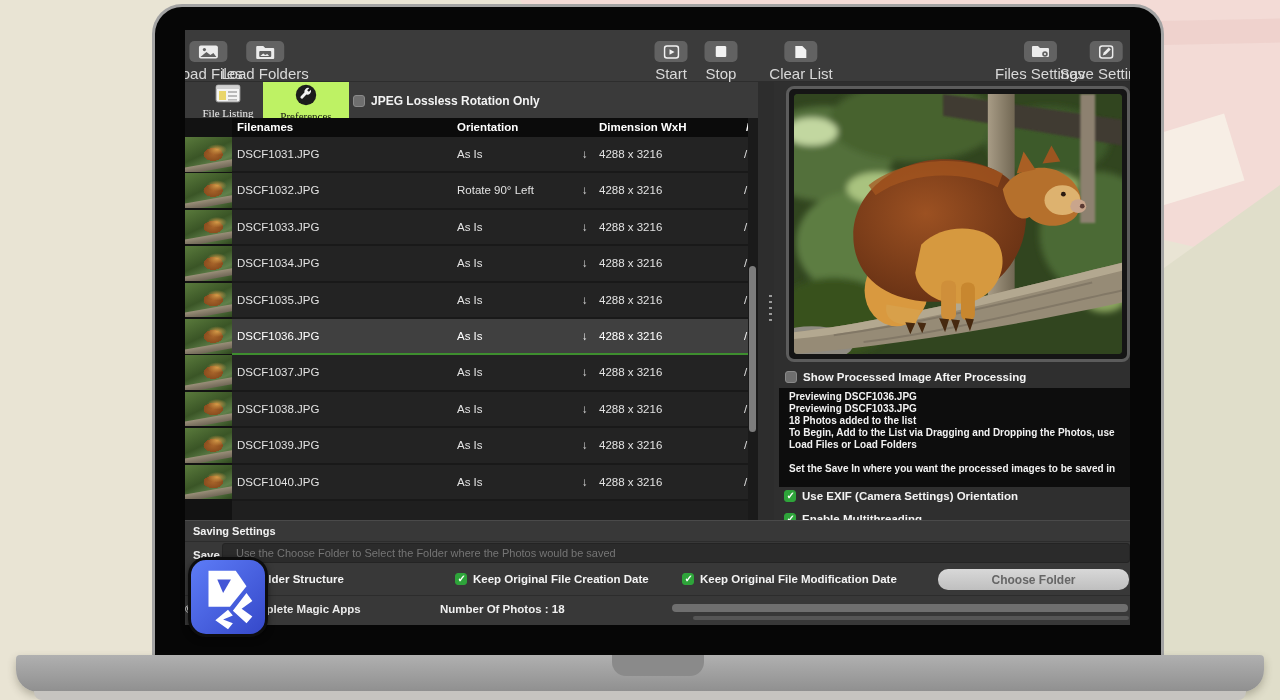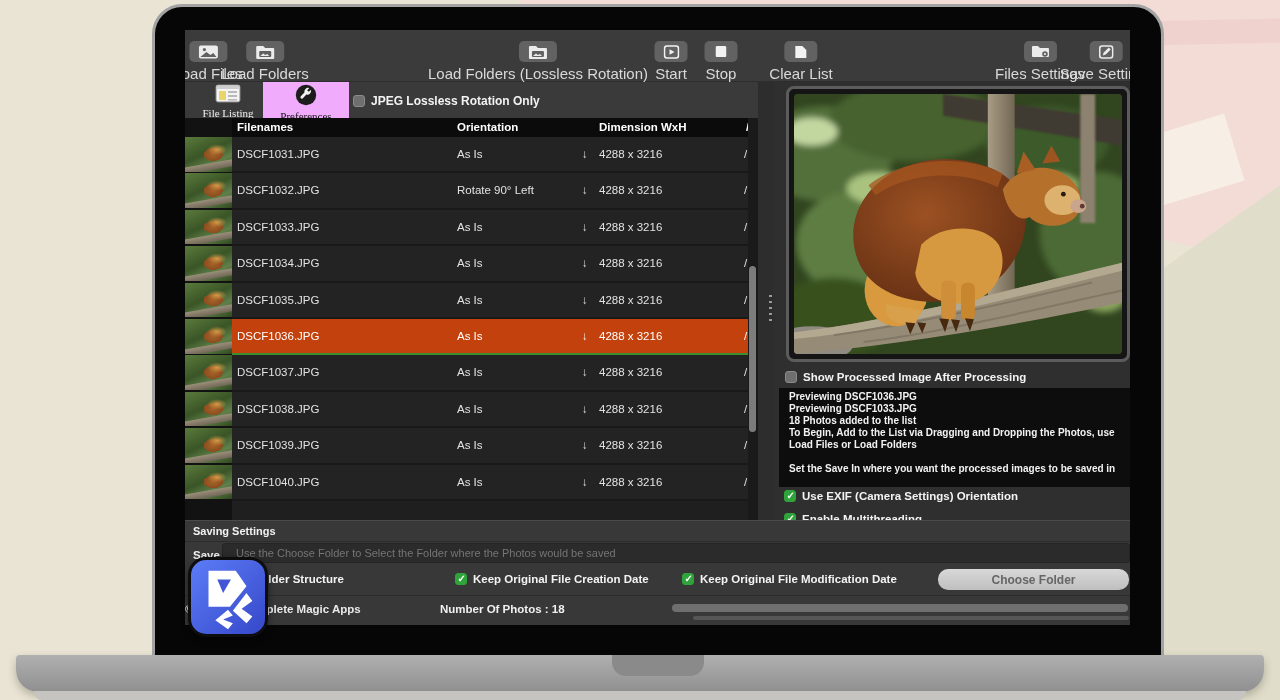--- a/index.html
+++ b/index.html
@@ -35,21 +35,21 @@
          align-items:center;gap:3px;}
   .ibtn{width:38px;height:21px;background:#626262;border-radius:5px;display:flex;
         align-items:center;justify-content:center;}
   .ibtn.narrow{width:33px;}
   .tlabel{font-size:15px;color:#d9d9d9;white-space:nowrap;}
   
   .tabbar{position:absolute;left:0;top:52px;width:575px;height:36px;background:#3a3a3a;}
   .tab{position:absolute;top:0;height:36px;display:flex;flex-direction:column;align-items:center;
        justify-content:flex-start;padding-top:2px;}
   .tab .tab-label{font-family:"Liberation Serif",serif;font-size:11px;color:#f0f0f0;line-height:12px;}
-  .tab.sel{background:#f0abfc;}
+  .tab.sel{background:#bef264;}
   .tab.sel .tab-label{color:#141414;}
   .cb{width:12px;height:12px;border-radius:3px;background:#6f6f6f;border:1px solid #8a8a8a;
       position:relative;flex:none;}
   .cb.green{background:#2ea43a;border-color:#2ea43a;}
   .cb.green::after{content:"✓";position:absolute;left:1.5px;top:-1px;color:#fff;font-size:10px;font-weight:bold;}
   .cb-row{position:absolute;display:flex;align-items:center;gap:6px;}
   .cb-label{font-size:11.5px;font-weight:bold;color:#f3f3f3;white-space:nowrap;}
   .jpeg-note{position:absolute;left:355px;top:56px;width:210px;font-size:9px;line-height:11px;
              color:#d2d2d2;white-space:pre-wrap;}
   
@@ -61,21 +61,21 @@
       radial-gradient(ellipse 34% 30% at 60% 50%,#a7642a 0%,#8a4d1e 60%,rgba(0,0,0,0) 61%),
       linear-gradient(155deg,#5a7a3c 0%,#3a5526 45%,#60804a 70%,#2e471d 100%);}
   .thumb-photo::after{content:"";position:absolute;left:-4px;bottom:2px;width:60px;height:7px;
       background:linear-gradient(#9a8f79,#6f6656);transform:rotate(-10deg);display:block;position:absolute;}
   .thumb{position:absolute;}
   .ftable{position:absolute;left:47px;top:88px;width:516px;height:402px;background:#1f1f1f;overflow:hidden;}
   .thead{position:absolute;left:0;top:0;width:100%;height:34px;background:#0b0b0b;}
   .thead span{position:absolute;top:0;line-height:19px;font-size:11.5px;font-weight:bold;color:#fff;white-space:nowrap;}
   .trow{position:absolute;left:0;width:516px;height:36.4px;border-bottom:2px solid #191919;background:#232323;}
   .trow span{position:absolute;top:0;line-height:34px;font-size:11.5px;color:#e2e2e2;white-space:nowrap;}
-  .trow.selected{background:#c2410c;border-bottom-color:#3e8e2f;}
+  .trow.selected{background:#404040;border-bottom-color:#3e8e2f;}
   .trow.selected span{color:#fff;}
   .c-file{left:5px;} .c-orient{left:225px;} .c-arrow{left:350px;font-weight:bold;font-size:12.5px;}
   .c-dim{left:367px;} .c-path{left:512px;}
   .h-file{left:5px;} .h-orient{left:225px;} .h-dim{left:367px;} .h-path{left:514px;}
   .table-gap{position:absolute;left:563px;top:88px;width:12px;height:402px;background:#1a1a1a;}
   .vscroll{position:absolute;left:564px;top:236px;width:7px;height:166px;background:#7c7c7c;border-radius:4px;}
   .split-zone{position:absolute;left:573px;top:52px;width:16px;height:438px;background:#2d2d2d;}
   .split-dots{position:absolute;left:584px;top:265px;width:3px;height:28px;
       background:repeating-linear-gradient(#9a9a9a 0 2px,rgba(0,0,0,0) 2px 6px);}
   
@@ -138,30 +138,20 @@
       </div>
       <div class="titem" style="left:80px">
         <span class="ibtn">
           <svg width="20" height="14" viewBox="0 0 20 14">
               <path d="M1 2 Q1 1 2 1 L8 1 L10 3 L18 3 Q19 3 19 4 L19 13 Q19 14 18 14 L2 14 Q1 14 1 13 Z" fill="#ececec"></path>
               <rect x="4" y="6" width="12" height="6" rx="1" fill="#616161"></rect>
               <path d="M5 11 L8 8.5 L10 10 L12 9 L14 11 Z" fill="#ececec"></path>
             </svg>
         </span>
         <span class="tlabel">Load Folders</span>
-      </div>
-      <div class="titem" style="left:353px">
-        <span class="ibtn">
-          <svg width="20" height="14" viewBox="0 0 20 14">
-              <path d="M1 2 Q1 1 2 1 L8 1 L10 3 L18 3 Q19 3 19 4 L19 13 Q19 14 18 14 L2 14 Q1 14 1 13 Z" fill="#ececec"></path>
-              <rect x="4" y="6" width="12" height="6" rx="1" fill="#616161"></rect>
-              <path d="M5 11 L8 8.5 L10 10 L12 9 L14 11 Z" fill="#ececec"></path>
-            </svg>
-        </span>
-        <span class="tlabel">Load Folders (Lossless Rotation)</span>
       </div>
       <div class="titem" style="left:486px">
         <span class="ibtn narrow">
           <svg width="16" height="14" viewBox="0 0 16 14">
               <rect x="1" y="1" width="14" height="12" rx="2.5" fill="none" stroke="#f2f2f2" stroke-width="1.6"></rect>
               <path d="M6 4.2 L11 7 L6 9.8 Z" fill="#f2f2f2"></path>
             </svg>
         </span>
         <span class="tlabel">Start</span>
       </div>

